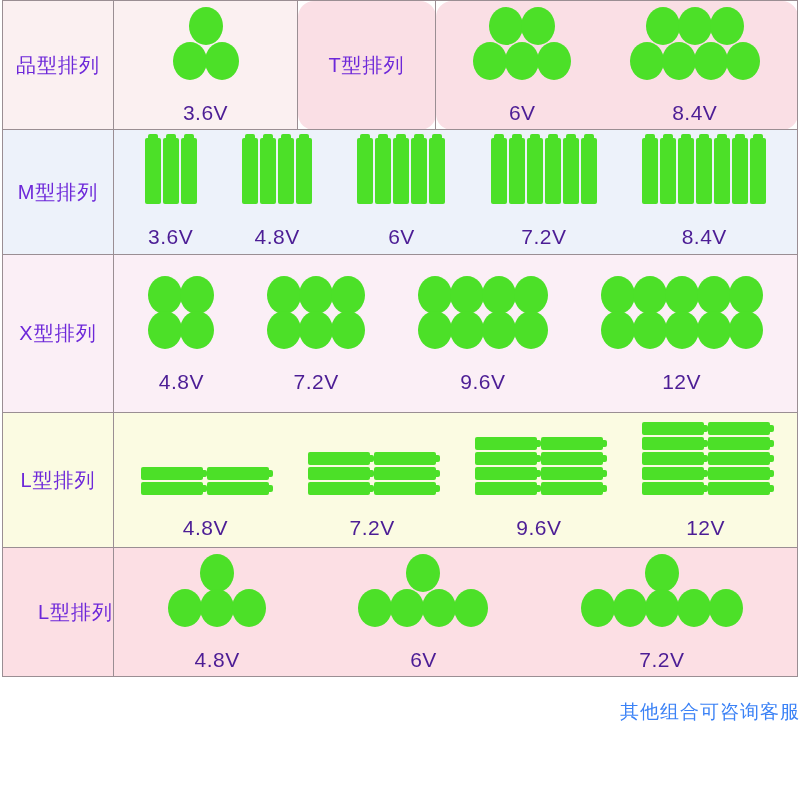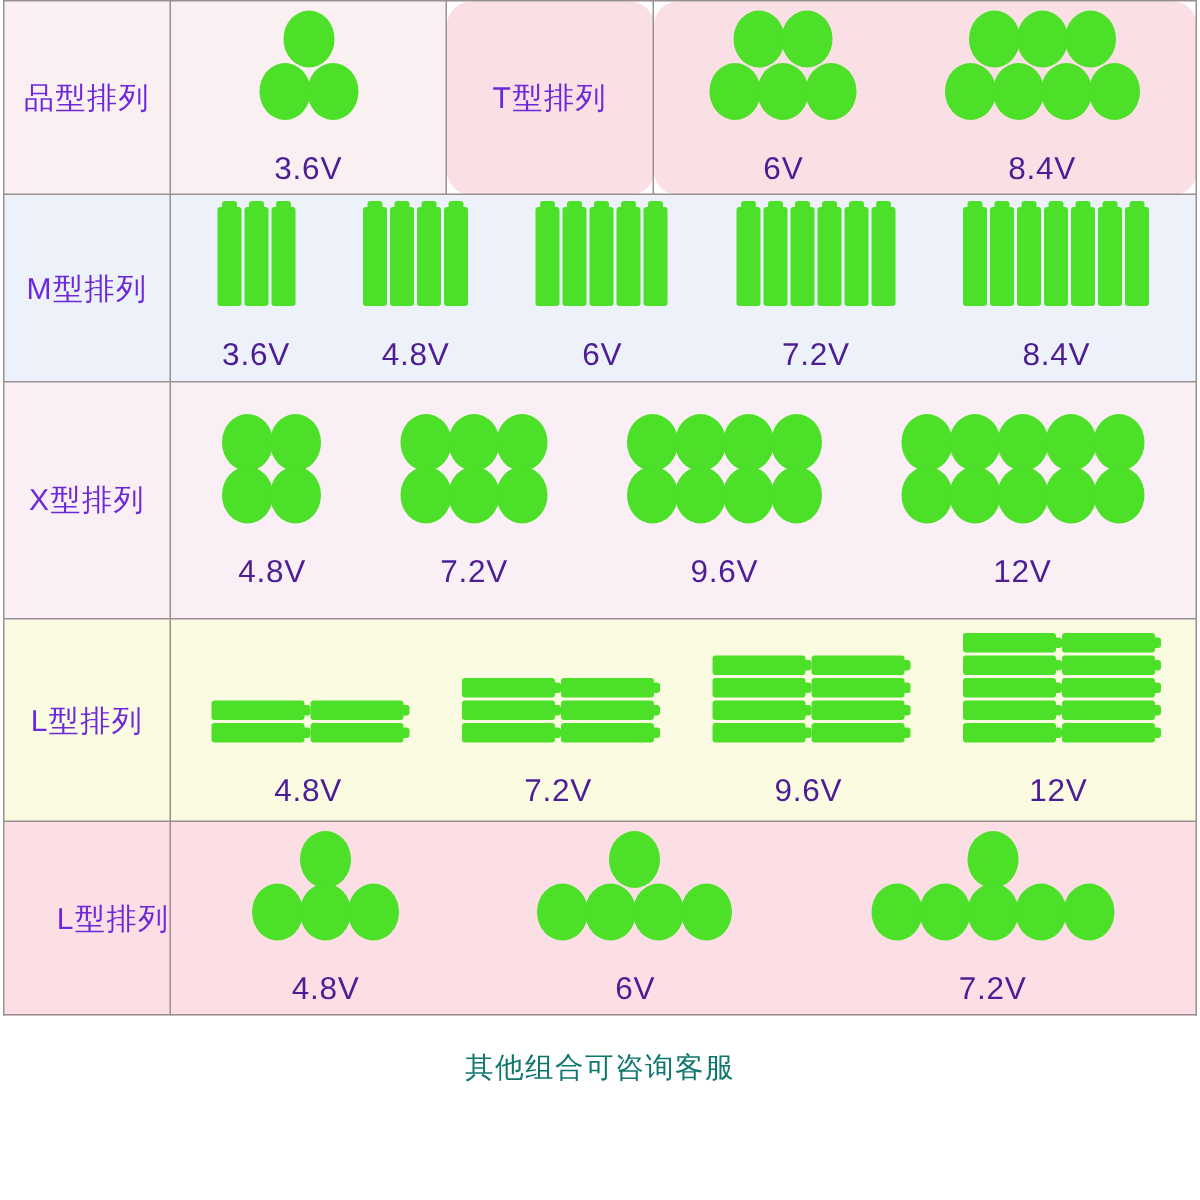--- a/index.html
+++ b/index.html
@@ -135,22 +135,22 @@
     right: -4px;
     top: 3px;
     width: 5px;
     height: 7px;
     background: #4ce028;
     border-radius: 0 2px 2px 0;
   }
   .hbatt:last-child { margin-right: 0; }
 
   .footer {
-    text-align: center;
-    color: #0f766e;
+    text-align: right;
+    color: #3b82f6;
     font-size: 19px;
     padding-top: 22px;
     letter-spacing: 1px;
   }
 </style>
 </head>
 <body>
 
 <div class="page">
 

